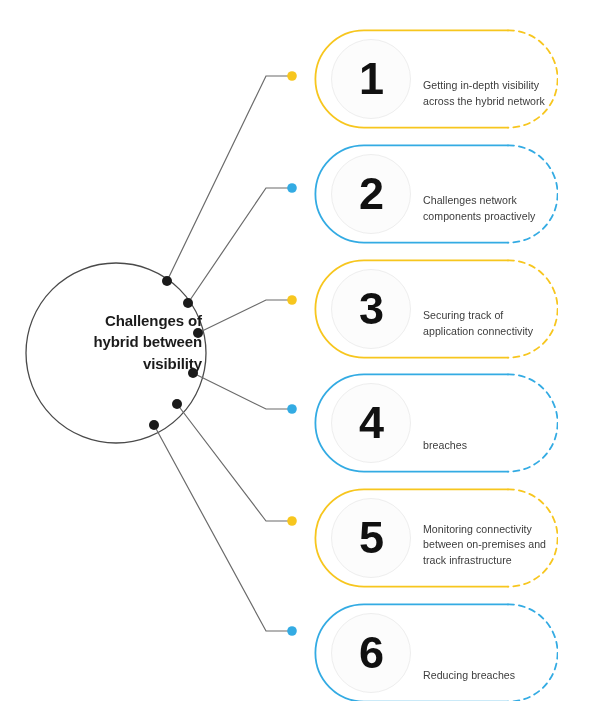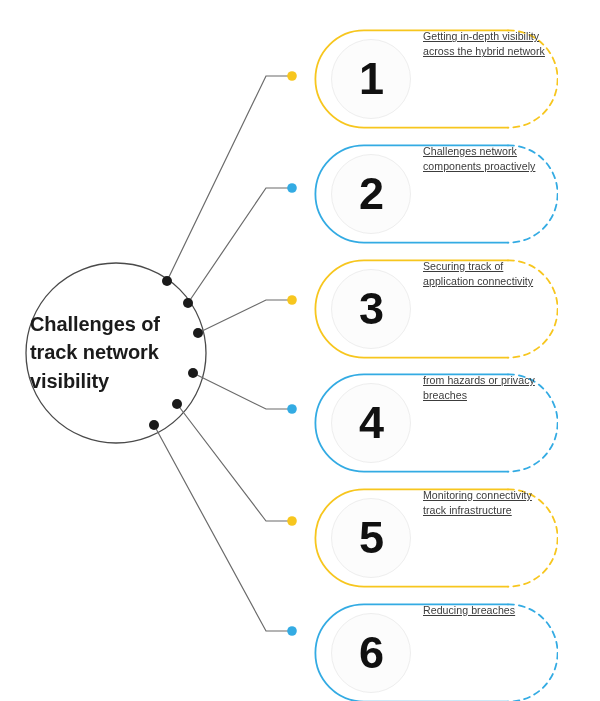--- a/index.html
+++ b/index.html
@@ -29,22 +29,22 @@
     height: 701px;
     pointer-events: none;
   }
 
   
   .hub-label {
     position: absolute;
     left: 30px;
     top: 310px;
     width: 172px;
-    text-align: left;
-    font-size: 20px;
+    text-align: right;
+    font-size: 15px;
     font-weight: bold;
     line-height: 1.42;
     color: #1b1b1b;
     letter-spacing: -0.1px;
   }
 
   
   .card {
     position: absolute;
     left: 313px;
@@ -82,26 +82,25 @@
     color: #111111;
     letter-spacing: -1px;
   }
   .card .txt {
     position: absolute;
     left: 110px;
     top: 0;
     width: 125px;
     height: 80px;
     display: flex;
-    align-items: flex-start;
+    align-items: flex-end;
     font-size: 10.6px;
     line-height: 1.45;
     color: #3c3c3c;
     letter-spacing: 0.05px;
-    text-decoration: underline;
   }
 
   .c1 { top: 29px; }
   .c2 { top: 144px; }
   .c3 { top: 259px; }
   .c4 { top: 373px; }
   .c5 { top: 488px; }
   .c6 { top: 603px; }
 </style>
 </head>
@@ -136,21 +135,21 @@
     <circle cx="292" cy="76" r="4.8" fill="#F7C61E"></circle>
     <circle cx="292" cy="188" r="4.8" fill="#33ABE3"></circle>
     <circle cx="292" cy="300" r="4.8" fill="#F7C61E"></circle>
     <circle cx="292" cy="409" r="4.8" fill="#33ABE3"></circle>
     <circle cx="292" cy="521" r="4.8" fill="#F7C61E"></circle>
     <circle cx="292" cy="631" r="4.8" fill="#33ABE3"></circle>
   </svg>
 
   <div class="hub-label">
     <div>Challenges of</div>
-    <div>track network</div>
+    <div>hybrid between</div>
     <div>visibility</div>
   </div>
 
   <div class="card c1">
     <svg class="pill" viewBox="0 0 245 100">
       <path d="M 195 1.4 L 51 1.4 A 48.6 48.6 0 0 0 51 98.6 L 195 98.6" fill="#ffffff" stroke="#F7C61E" stroke-width="1.8" stroke-linecap="round"></path>
       <path d="M 195 1.4 L 196 1.4 A 48.6 48.6 0 0 1 196 98.6 L 195 98.6" fill="none" stroke="#F7C61E" stroke-width="1.8" stroke-dasharray="6 5" stroke-linecap="round"></path>
     </svg>
     <div class="numring"></div>
     <div class="num">1</div>
@@ -194,36 +193,36 @@
 
   <div class="card c4">
     <svg class="pill" viewBox="0 0 245 100">
       <path d="M 195 1.4 L 51 1.4 A 48.6 48.6 0 0 0 51 98.6 L 195 98.6" fill="#ffffff" stroke="#33ABE3" stroke-width="1.8" stroke-linecap="round"></path>
       <path d="M 195 1.4 L 196 1.4 A 48.6 48.6 0 0 1 196 98.6 L 195 98.6" fill="none" stroke="#33ABE3" stroke-width="1.8" stroke-dasharray="6 5" stroke-linecap="round"></path>
     </svg>
     <div class="numring"></div>
     <div class="num">4</div>
     <div class="txt">
       <div>
-        <div>from hazards or privacy</div>
         <div>breaches</div>
       </div>
     </div>
   </div>
 
   <div class="card c5">
     <svg class="pill" viewBox="0 0 245 100">
       <path d="M 195 1.4 L 51 1.4 A 48.6 48.6 0 0 0 51 98.6 L 195 98.6" fill="#ffffff" stroke="#F7C61E" stroke-width="1.8" stroke-linecap="round"></path>
       <path d="M 195 1.4 L 196 1.4 A 48.6 48.6 0 0 1 196 98.6 L 195 98.6" fill="none" stroke="#F7C61E" stroke-width="1.8" stroke-dasharray="6 5" stroke-linecap="round"></path>
     </svg>
     <div class="numring"></div>
     <div class="num">5</div>
     <div class="txt">
       <div>
         <div>Monitoring connectivity</div>
+        <div>between on-premises and</div>
         <div>track infrastructure</div>
       </div>
     </div>
   </div>
 
   <div class="card c6">
     <svg class="pill" viewBox="0 0 245 100">
       <path d="M 195 1.4 L 51 1.4 A 48.6 48.6 0 0 0 51 98.6 L 195 98.6" fill="#ffffff" stroke="#33ABE3" stroke-width="1.8" stroke-linecap="round"></path>
       <path d="M 195 1.4 L 196 1.4 A 48.6 48.6 0 0 1 196 98.6 L 195 98.6" fill="none" stroke="#33ABE3" stroke-width="1.8" stroke-dasharray="6 5" stroke-linecap="round"></path>
     </svg>

